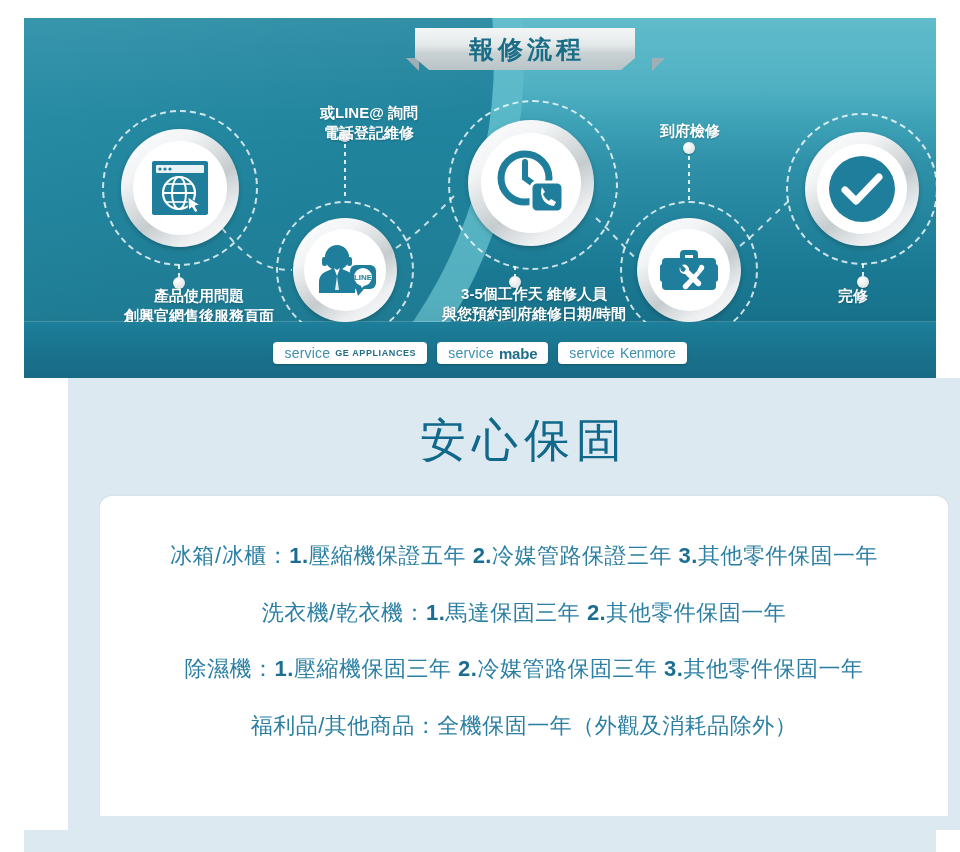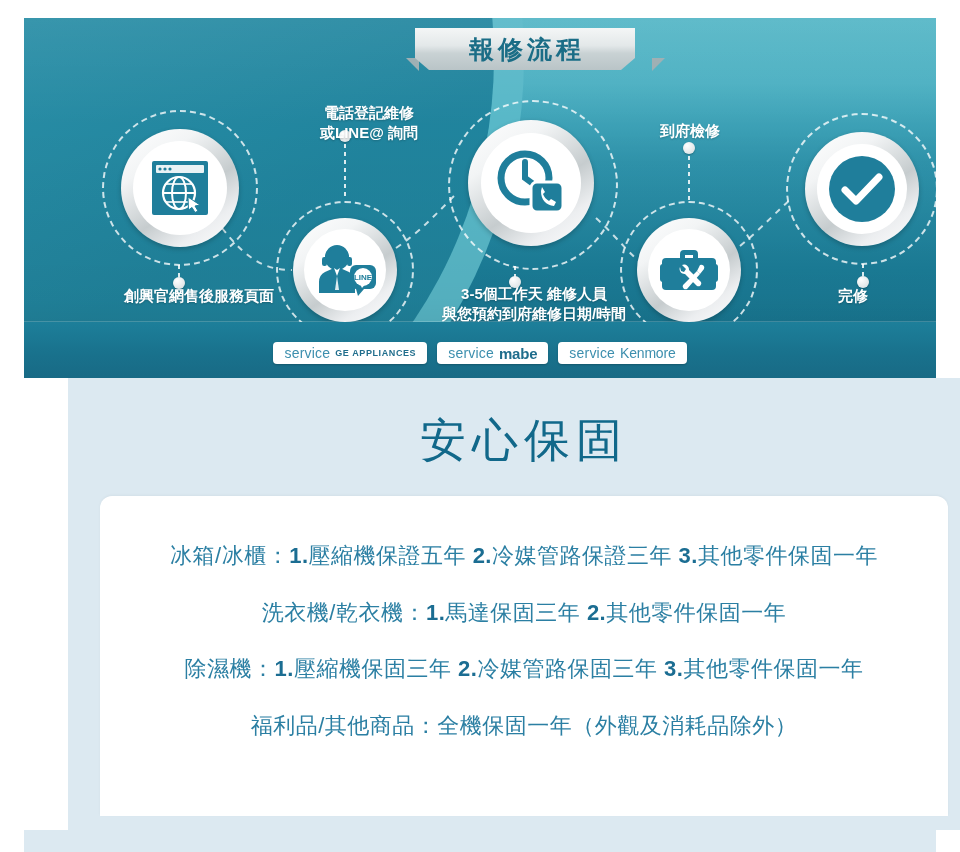--- a/index.html
+++ b/index.html
@@ -261,25 +261,26 @@
       <div class="plate"></div>
       <div class="inner">
         <svg width="74" height="74" viewBox="0 0 74 74">
           <circle cx="37" cy="37" r="33" fill="#1f7e9b"></circle>
           <path d="M20 38 l11 11 l23 -24" fill="none" stroke="#ffffff" stroke-width="7" stroke-linecap="round" stroke-linejoin="round"></path>
         </svg>
       </div>
     </div>
 
     <div class="cap" id="cap1">
+      <div>產品使用問題</div>
       <div>創興官網售後服務頁面</div>
     </div>
     <div class="cap" id="cap2">
+      <div>或LINE@ 詢問</div>
       <div>電話登記維修</div>
-      <div>或LINE@ 詢問</div>
     </div>
     <div class="cap" id="cap3">
       <div>3-5個工作天 維修人員</div>
       <div>與您預約到府維修日期/時間</div>
     </div>
     <div class="cap" id="cap4">
       <div>到府檢修</div>
     </div>
     <div class="cap" id="cap5">
       <div>完修</div>

